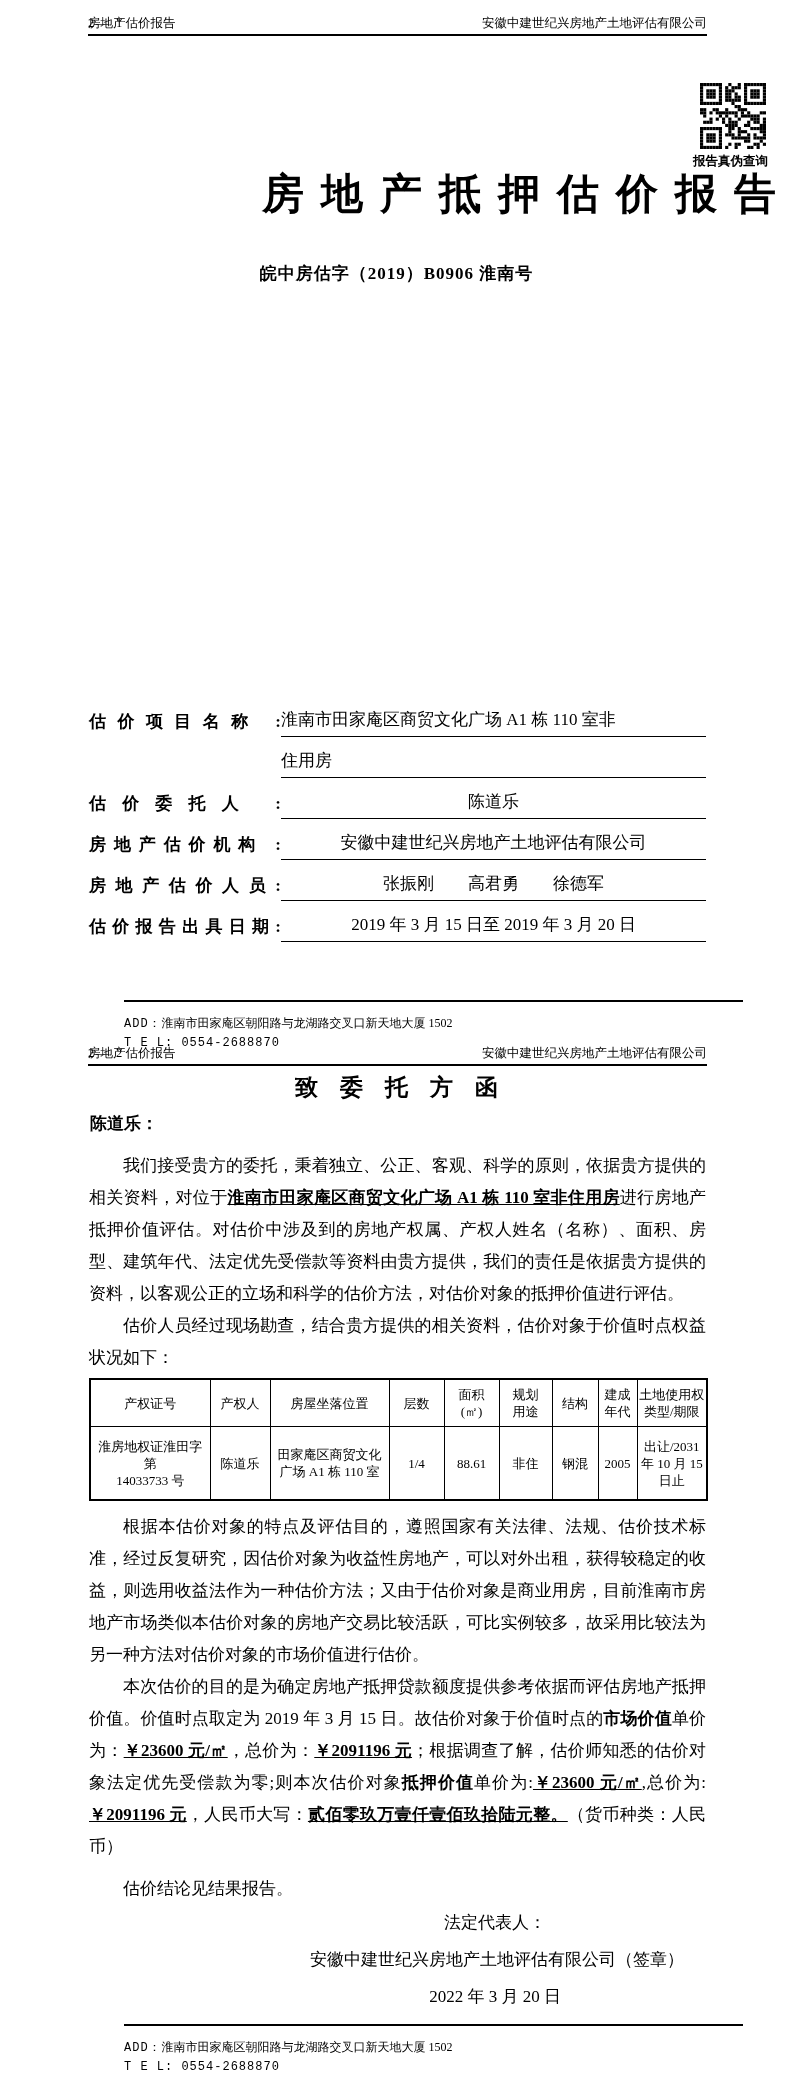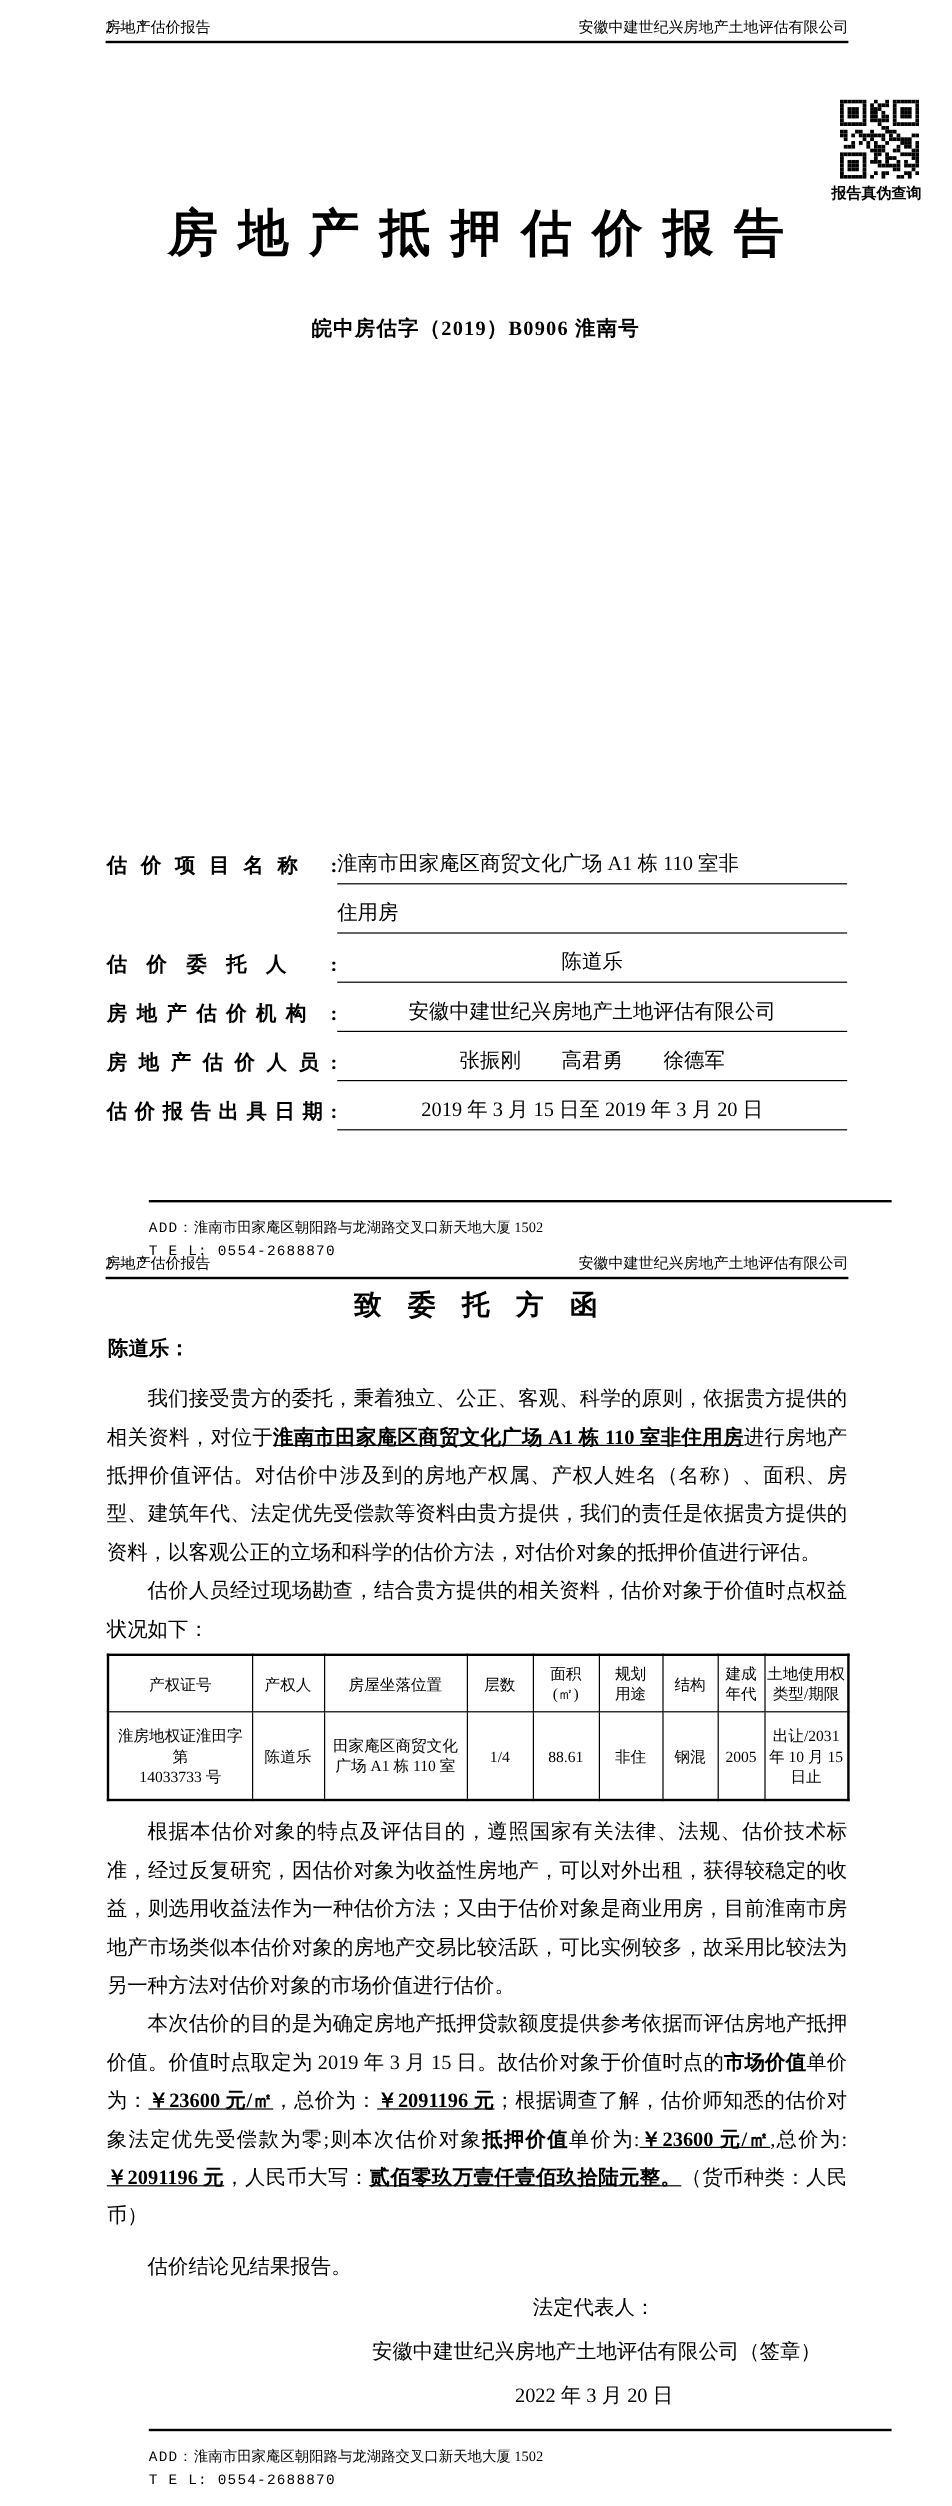--- a/index.html
+++ b/index.html
@@ -20,21 +20,21 @@
   .runhead .hd-center{position:absolute;left:0;right:0;text-align:left;letter-spacing:2px;}
   .runhead span{white-space:nowrap;}
   
   .qr-block{position:absolute;left:662px;top:83px;width:80px;margin-left:31px;}
   .qr-img{display:block;margin:0 auto;width:66px;height:66px;}
   .qr-caption{font-weight:bold;font-size:12.5px;margin-top:4px;white-space:nowrap;
     font-family:"Liberation Serif","DejaVu Serif",serif;}
   
   .cover-title{
     position:absolute;top:166px;left:0;width:100%;
-    text-align:center;font-size:42px;font-weight:bold;
+    text-align:right;font-size:42px;font-weight:bold;
     letter-spacing:17px;padding-left:17px;box-sizing:border-box;
     white-space:nowrap;
   }
   .doc-number{
     position:absolute;top:262px;left:0;width:100%;
     text-align:center;font-size:17px;font-weight:bold;letter-spacing:1px;
   }
   .fields{position:absolute;top:696px;left:89px;width:617px;font-size:17px;}
   .frow{display:flex;height:41px;align-items:flex-end;}
   .flabel{

